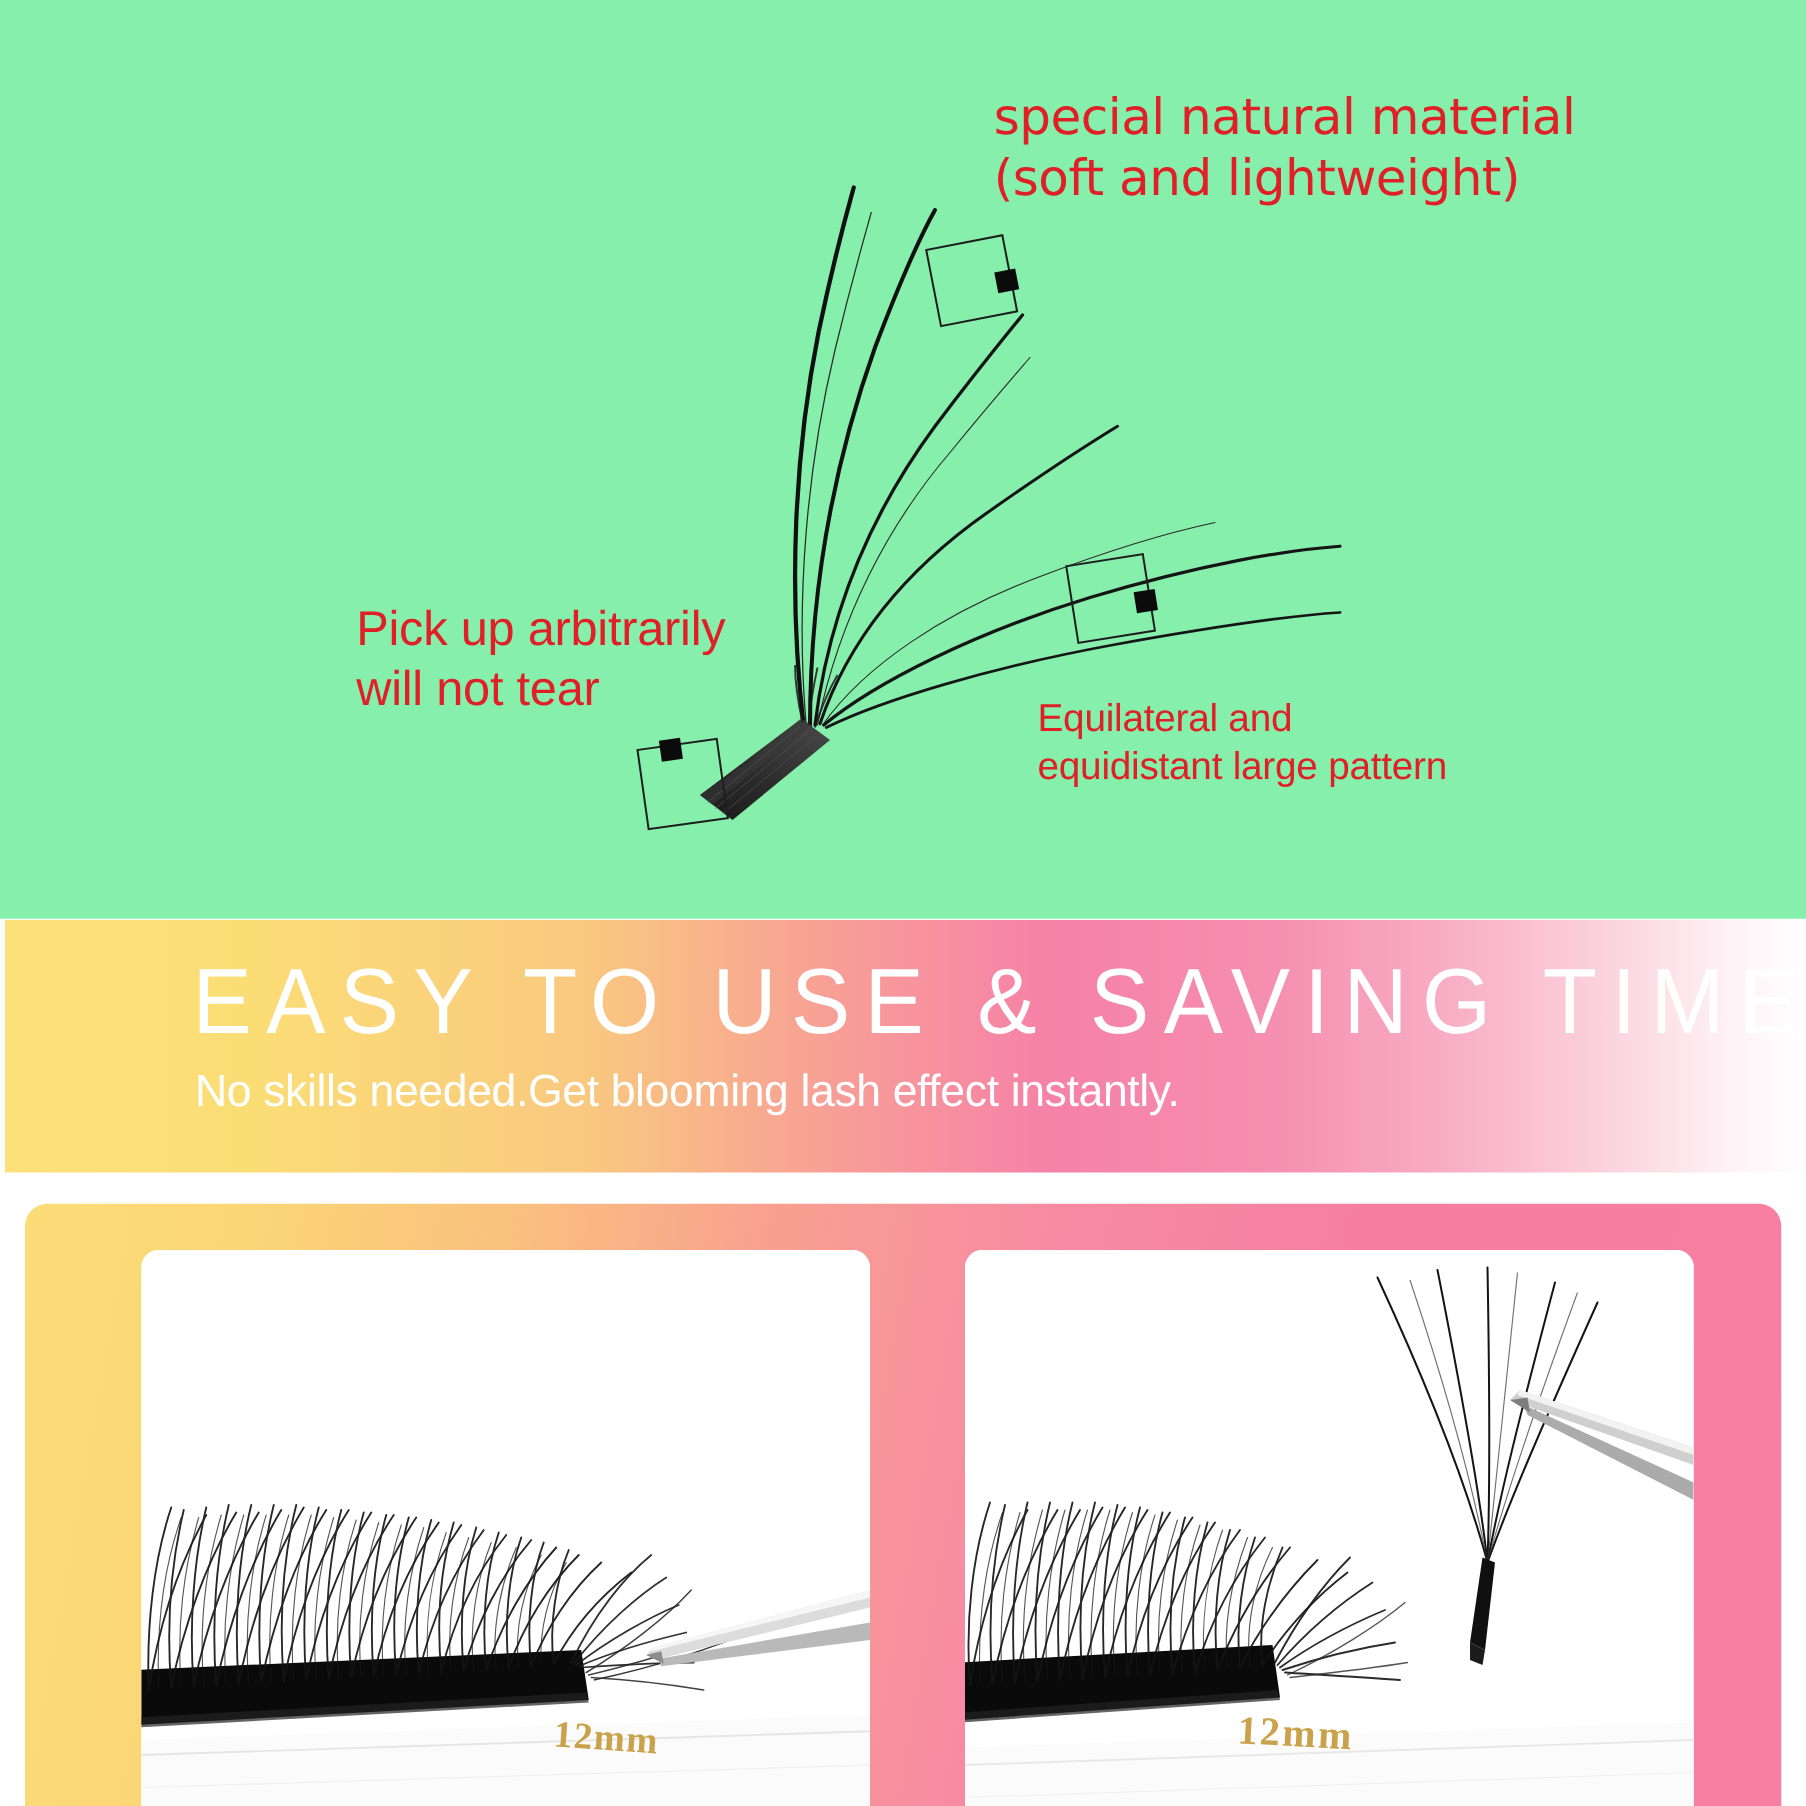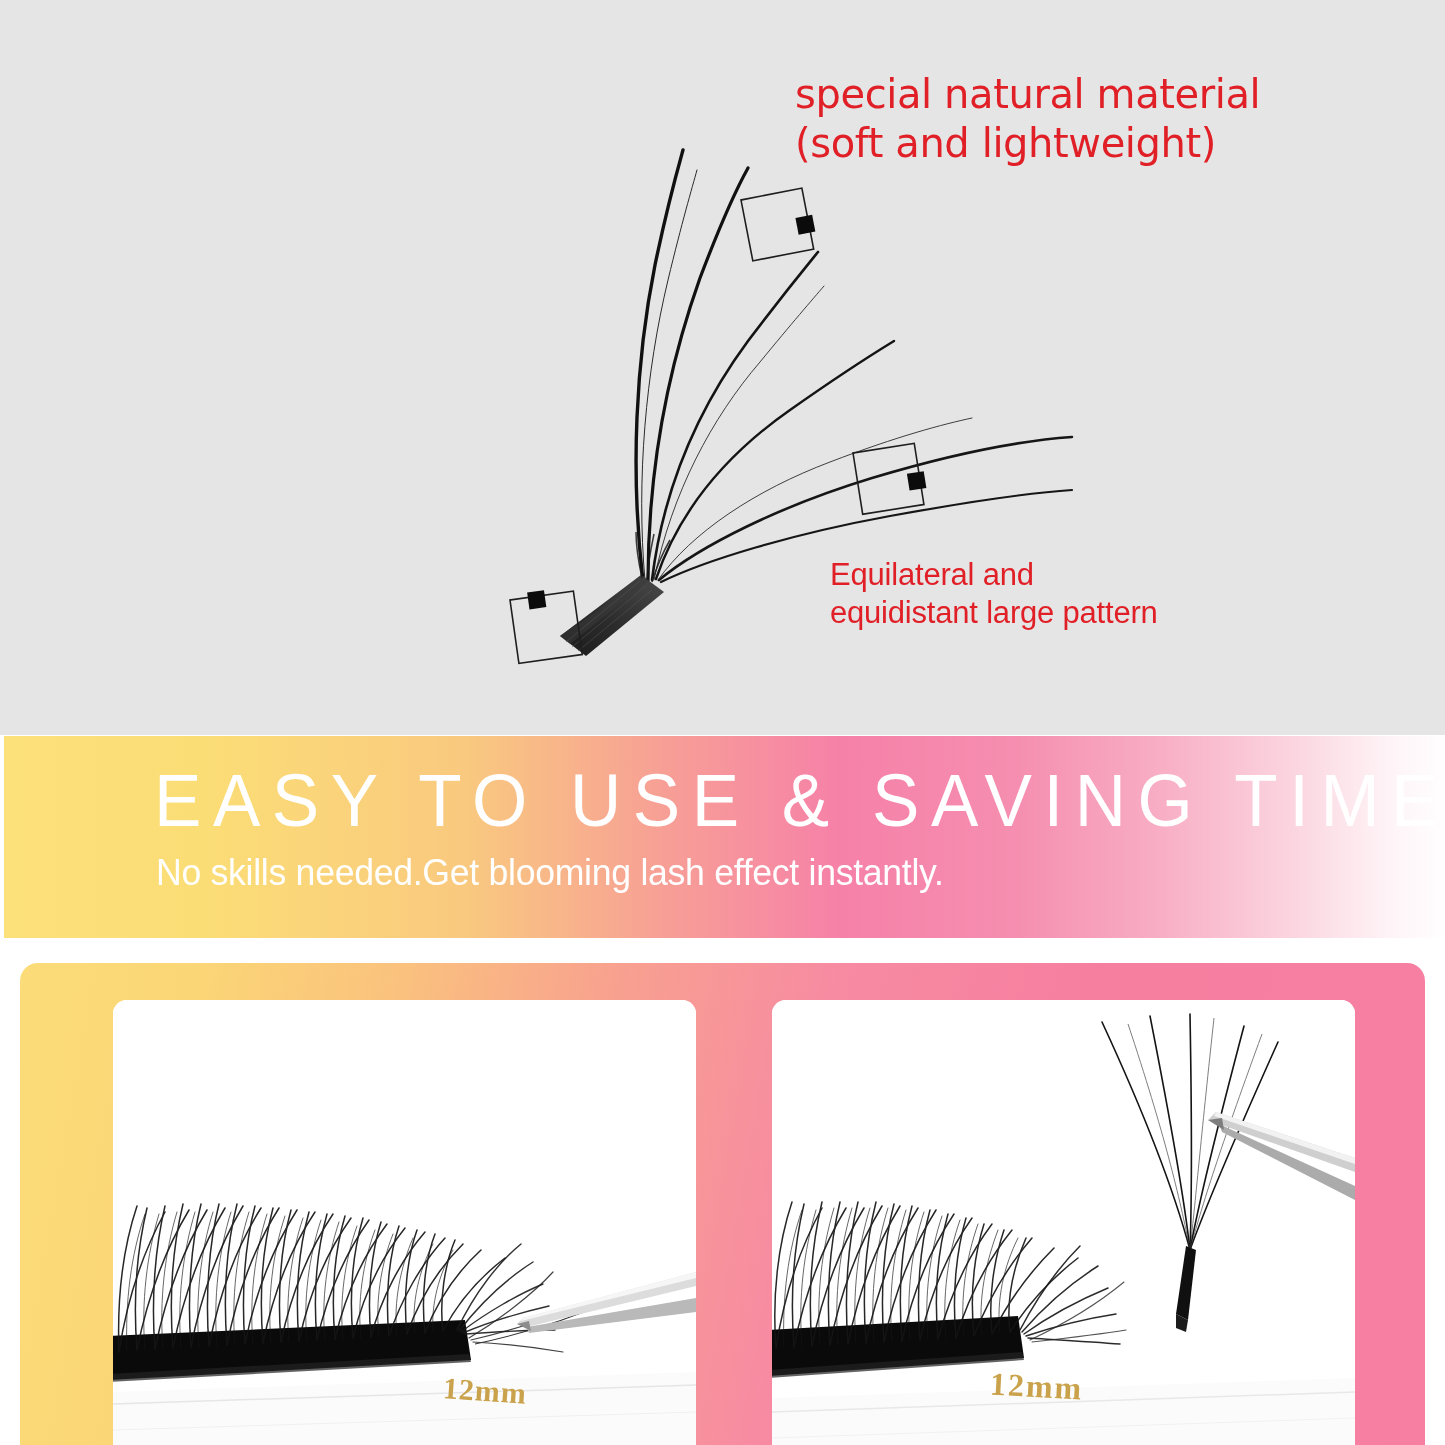--- a/index.html
+++ b/index.html
@@ -7,21 +7,21 @@
   body {
     background:#ffffff;
     font-family:"Liberation Sans", sans-serif;
     overflow:hidden;
     position:relative;
   }
 
   
   #feature-diagram {
     position:absolute; left:0; top:0; width:1445px; height:735px;
-    background:#e5e5e5; overflow:hidden;
+    background:#86efac; overflow:hidden;
   }
   #lash-illustration { position:absolute; left:0; top:0; width:1445px; height:735px; }
 
   .callout {
     position:absolute;
     color:#E01F26;
     line-height:1.22;
     white-space:pre-line;
     font-weight:400;
   }
@@ -189,20 +189,22 @@
 
     <g transform="translate(510,600) rotate(-8)">
       <rect x="0" y="0" width="64" height="64" fill="none" stroke="#1e1e1e" stroke-width="1.6"></rect>
       <rect x="18" y="-5" width="17" height="17" fill="#0b0b0b"></rect>
     </g>
   </svg>
 
   <div class="callout" id="callout-material">special natural material
 (soft and lightweight)</div>
 
+  <div class="callout" id="callout-pickup">Pick up arbitrarily
+will not tear</div>
 
   <div class="callout" id="callout-pattern">Equilateral and
 equidistant large pattern</div>
 </div>
 
 <div id="promo-banner">
   <div id="banner-headline">EASY TO USE &amp; SAVING TIME</div>
   <div id="banner-subtitle">No skills needed.Get blooming lash effect instantly.</div>
 </div>
 

